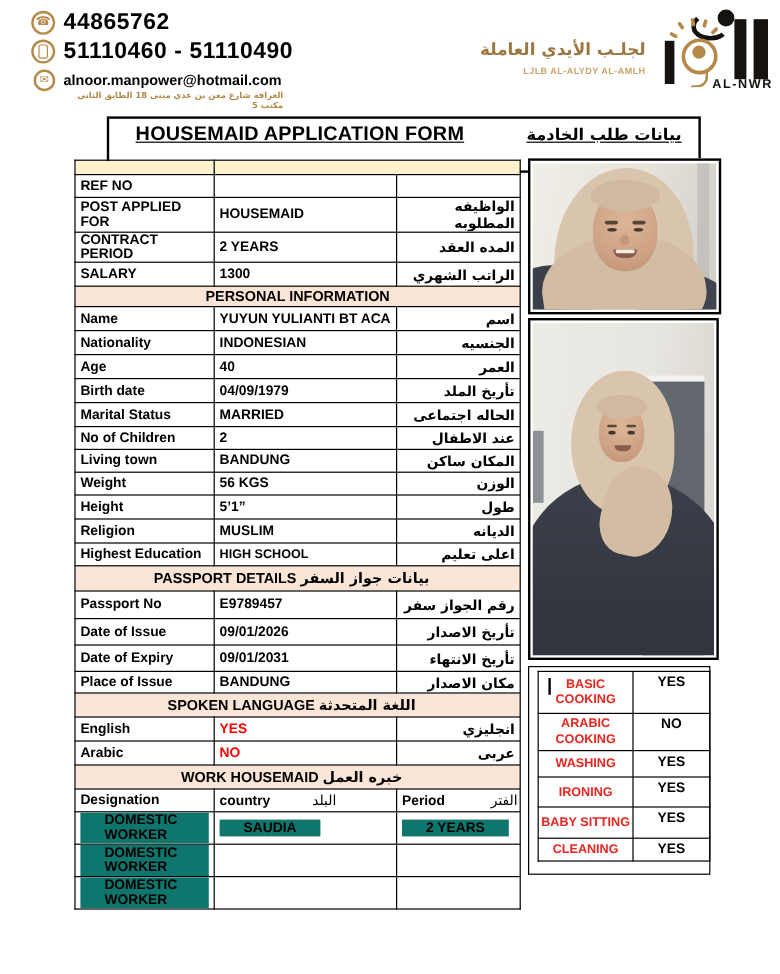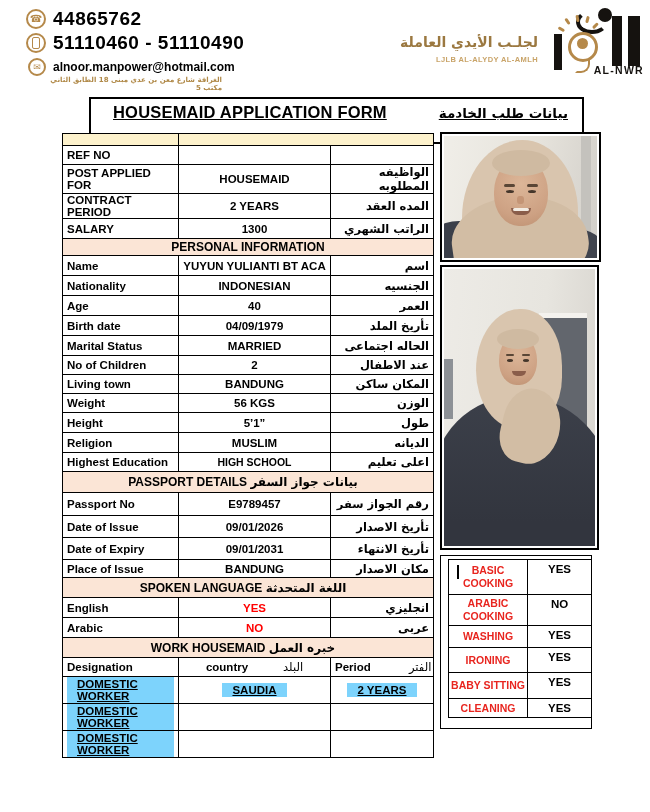--- a/index.html
+++ b/index.html
@@ -12,21 +12,21 @@
   
   .contact-line{position:absolute;display:flex;align-items:center;gap:7px;}
   .icon-circle{width:16px;height:16px;border:2px solid #b5894a;border-radius:50%;
     display:flex;align-items:center;justify-content:center;color:#b5894a;
     font-family:"DejaVu Sans",sans-serif;flex:0 0 auto;}
   .phone-glyph{font-size:10px;line-height:1;}
   .mail-glyph{font-size:9px;line-height:1;}
   .mobile-glyph{width:6px;height:10px;border:1.6px solid #b5894a;border-radius:2px;}
   .num-big{font-size:19px;font-weight:bold;letter-spacing:.5px;}
   .email-txt{font-size:12px;font-weight:bold;}
-  .addr-ar{position:absolute;left:50px;top:76px;width:172px;direction:rtl;
+  .addr-ar{position:absolute;left:64px;top:76px;width:172px;direction:rtl;
     font-family:"DejaVu Sans",sans-serif;font-size:7px;font-weight:bold;color:#b08948;}
 
   
   .brand-ar{position:absolute;right:112px;top:34px;width:180px;text-align:right;direction:rtl;
     font-family:"DejaVu Sans",sans-serif;font-size:14px;font-weight:bold;color:#9b7840;}
   .brand-latin{position:absolute;right:112px;top:55px;width:180px;text-align:right;
     font-size:7.5px;font-weight:bold;letter-spacing:.4px;color:#c9a469;}
   .logo{position:absolute;left:548px;top:6px;width:96px;height:78px;}
   .logo .bar{position:absolute;background:#15120f;}
   .logo .curl-dot{position:absolute;left:50px;top:2px;width:14px;height:14px;border-radius:50%;background:#15120f;}
@@ -45,30 +45,30 @@
   .title-box{position:absolute;left:89px;top:97px;width:455px;height:27px;border:2px solid #000;
     display:flex;align-items:center;justify-content:space-between;padding:0 14px 16px 22px;box-sizing:content-box;}
   .title-en{font-size:16.5px;font-weight:bold;text-decoration:underline;letter-spacing:.2px;}
   .title-ar{font-family:"DejaVu Sans",sans-serif;font-size:13.5px;font-weight:bold;
     text-decoration:underline;direction:rtl;}
 
   
   table.form{position:absolute;left:62px;top:133px;border-collapse:collapse;table-layout:fixed;width:371px;}
   table.form td{border:1.5px solid #000;padding:0 4px;font-size:11.5px;font-weight:bold;overflow:hidden;}
   td.lbl{padding-left:6px;text-align:left;}
-  td.val{text-align:center;}
+  td.val{}
   td.ar{font-family:"DejaVu Sans",sans-serif;font-weight:normal;font-size:11.5px;
     direction:rtl;text-align:left;padding-left:8px;} 
   td.ar{text-align:right;padding-right:8px;}
   tr.blank td{background:#fdf2cc;}
   tr.section td{background:#fbe5d6;text-align:center;font-size:12px;font-weight:bold;}
   .sec-ar{font-family:"DejaVu Sans",sans-serif;font-size:12px;font-weight:bold;margin-right:10px;direction:rtl;display:inline-block;}
   .sec-en{display:inline-block;}
   .red{color:#ff0000;}
-  .hl{background:#7dd3fc;padding:1px 10px;display:inline-block;text-decoration:underline;}
+  .hl{background:#0f766e;padding:1px 20px;display:inline-block;}
   .exp-col-ar{font-family:"DejaVu Sans",sans-serif;font-weight:normal;margin-left:35px;}
 
   
   .photo-box{position:absolute;border:2px solid #000;background:#fff;}
   .photo{position:relative;width:100%;height:100%;overflow:hidden;}
   .p-art{position:absolute;}
 
   
   .skills-outer{position:absolute;left:440px;top:555px;width:150px;height:172px;border:1.5px solid #000;}
   table.skills{position:absolute;left:7px;top:3px;border-collapse:collapse;table-layout:fixed;width:135px;}

